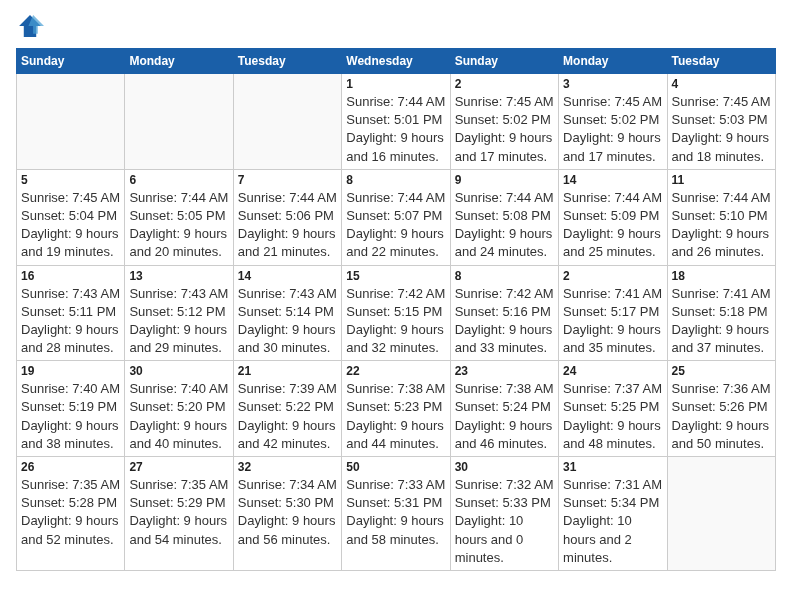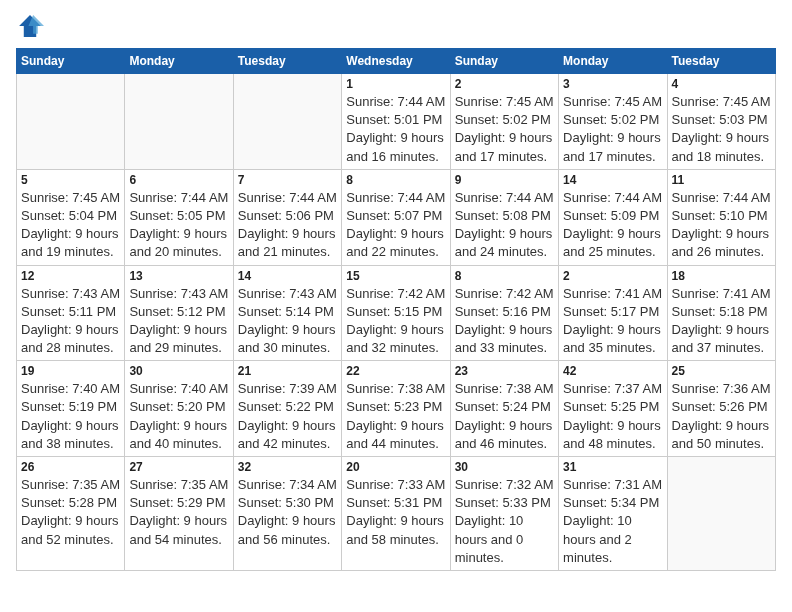--- a/index.html
+++ b/index.html
@@ -170,21 +170,21 @@
             <div class="day-number">14</div>
             <div class="day-info">Sunrise: 7:44 AM<br>Sunset: 5:09 PM<br>Daylight: 9 hours and 25 minutes.</div>
           </td>
           <td>
             <div class="day-number">11</div>
             <div class="day-info">Sunrise: 7:44 AM<br>Sunset: 5:10 PM<br>Daylight: 9 hours and 26 minutes.</div>
           </td>
         </tr>
         <tr>
           <td>
-            <div class="day-number">12</div>
+            <div class="day-number">16</div>
             <div class="day-info">Sunrise: 7:43 AM<br>Sunset: 5:11 PM<br>Daylight: 9 hours and 28 minutes.</div>
           </td>
           <td>
             <div class="day-number">13</div>
             <div class="day-info">Sunrise: 7:43 AM<br>Sunset: 5:12 PM<br>Daylight: 9 hours and 29 minutes.</div>
           </td>
           <td>
             <div class="day-number">14</div>
             <div class="day-info">Sunrise: 7:43 AM<br>Sunset: 5:14 PM<br>Daylight: 9 hours and 30 minutes.</div>
           </td>
@@ -220,21 +220,21 @@
           </td>
           <td>
             <div class="day-number">22</div>
             <div class="day-info">Sunrise: 7:38 AM<br>Sunset: 5:23 PM<br>Daylight: 9 hours and 44 minutes.</div>
           </td>
           <td>
             <div class="day-number">23</div>
             <div class="day-info">Sunrise: 7:38 AM<br>Sunset: 5:24 PM<br>Daylight: 9 hours and 46 minutes.</div>
           </td>
           <td>
-            <div class="day-number">42</div>
+            <div class="day-number">24</div>
             <div class="day-info">Sunrise: 7:37 AM<br>Sunset: 5:25 PM<br>Daylight: 9 hours and 48 minutes.</div>
           </td>
           <td>
             <div class="day-number">25</div>
             <div class="day-info">Sunrise: 7:36 AM<br>Sunset: 5:26 PM<br>Daylight: 9 hours and 50 minutes.</div>
           </td>
         </tr>
         <tr>
           <td>
             <div class="day-number">26</div>
@@ -242,21 +242,21 @@
           </td>
           <td>
             <div class="day-number">27</div>
             <div class="day-info">Sunrise: 7:35 AM<br>Sunset: 5:29 PM<br>Daylight: 9 hours and 54 minutes.</div>
           </td>
           <td>
             <div class="day-number">32</div>
             <div class="day-info">Sunrise: 7:34 AM<br>Sunset: 5:30 PM<br>Daylight: 9 hours and 56 minutes.</div>
           </td>
           <td>
-            <div class="day-number">20</div>
+            <div class="day-number">50</div>
             <div class="day-info">Sunrise: 7:33 AM<br>Sunset: 5:31 PM<br>Daylight: 9 hours and 58 minutes.</div>
           </td>
           <td>
             <div class="day-number">30</div>
             <div class="day-info">Sunrise: 7:32 AM<br>Sunset: 5:33 PM<br>Daylight: 10 hours and 0 minutes.</div>
           </td>
           <td>
             <div class="day-number">31</div>
             <div class="day-info">Sunrise: 7:31 AM<br>Sunset: 5:34 PM<br>Daylight: 10 hours and 2 minutes.</div>
           </td>

